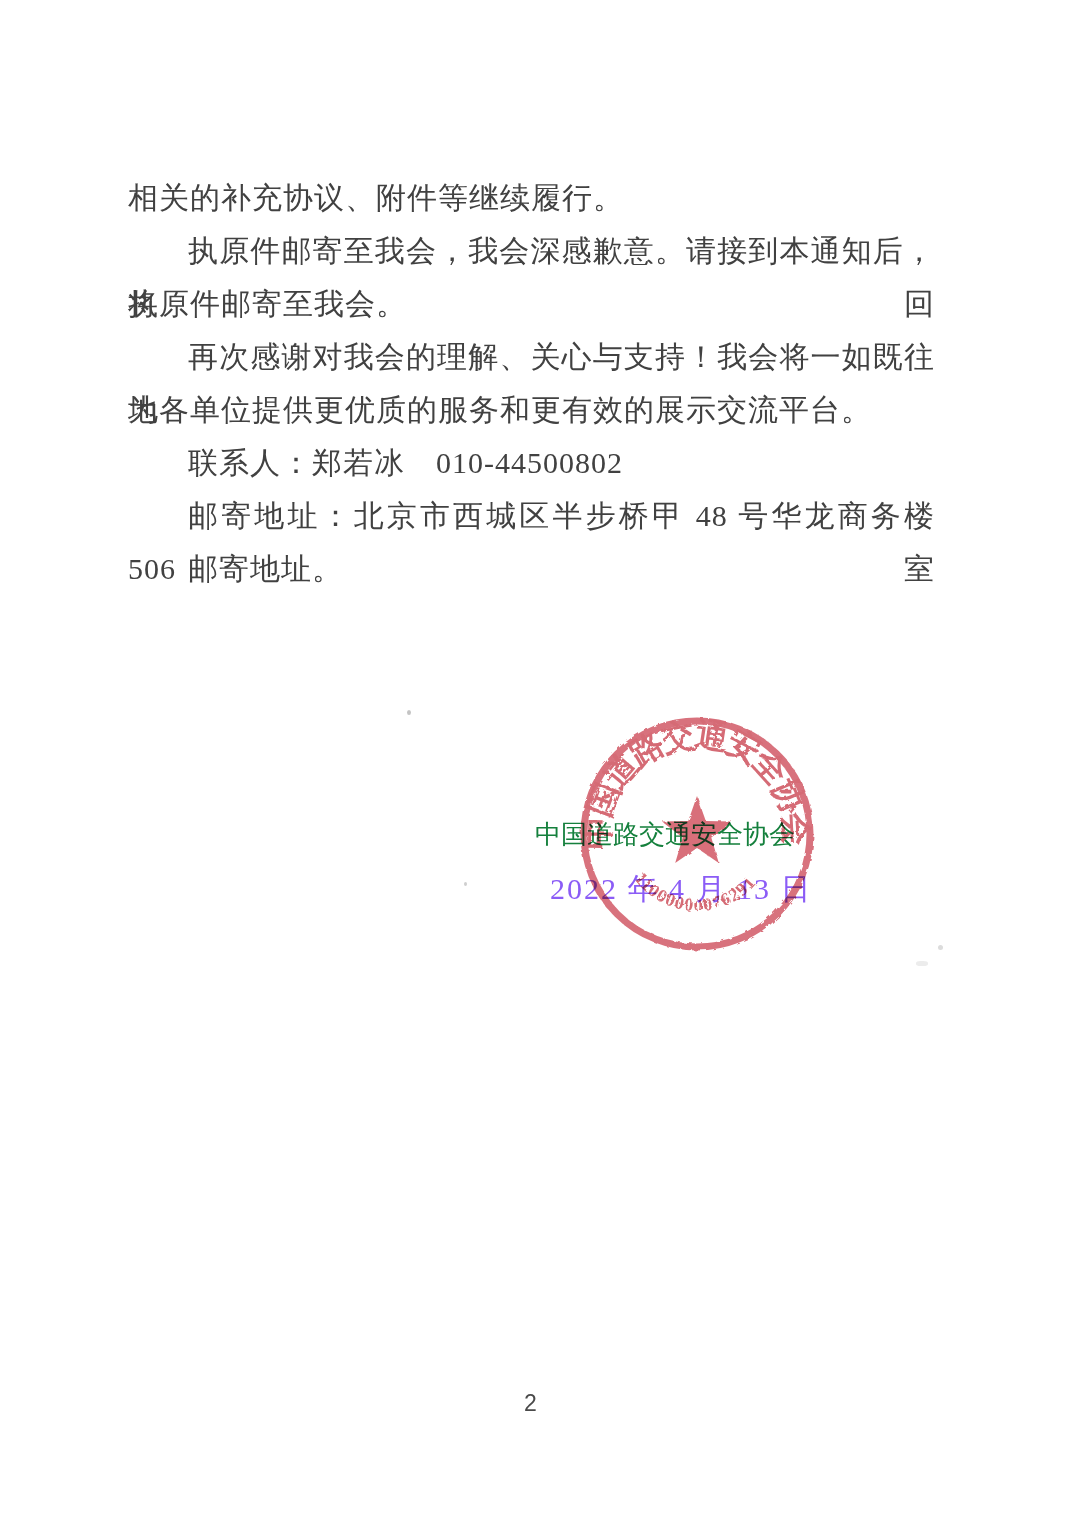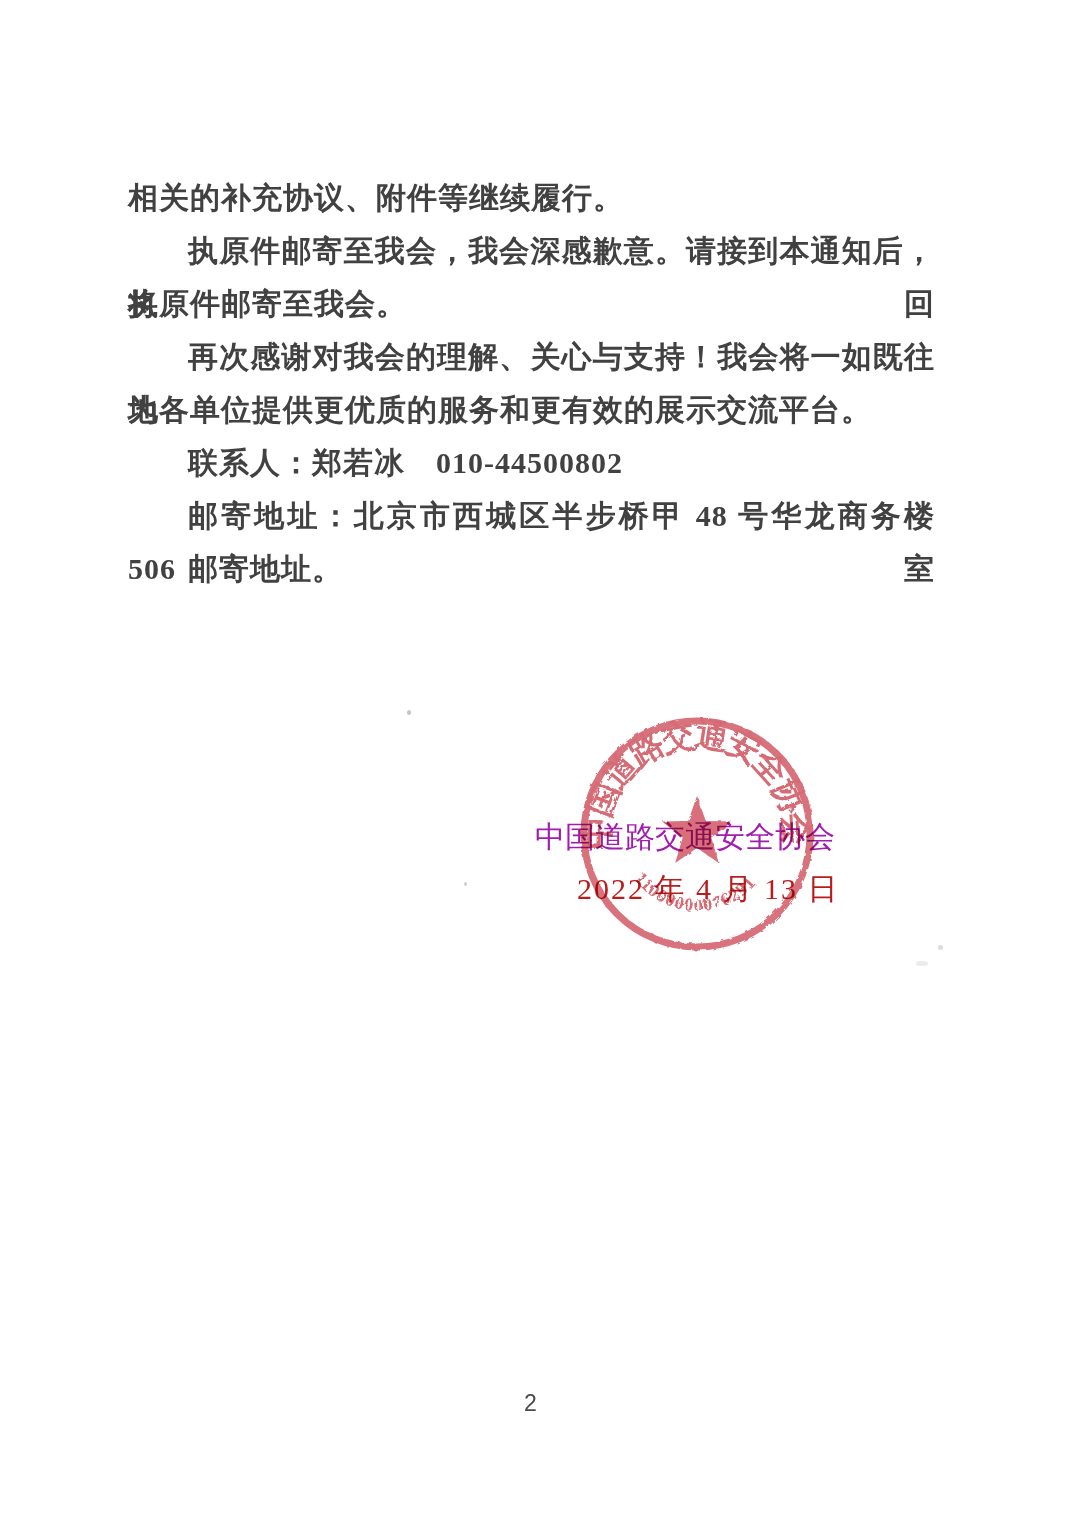--- a/index.html
+++ b/index.html
@@ -16,41 +16,40 @@
     position:absolute;
     left:128px;top:171px;width:807px;
     color:#414141;
     font-size:30px;
     letter-spacing:1px;
   }
   .line{
     display:block;
     height:53px;line-height:53px;
     white-space:nowrap;
-    font-weight:bold;
   }
   .line.indent{ text-indent:2em; }
   .line.justify-full{
     white-space:normal;
     text-align:justify;
     text-align-last:justify;
   }
   .line.spacer{ height:53px; }
   
   .signature-line{
     position:absolute;
     left:535px;top:817px;width:300px;
-    font-size:30px;color:#a21caf;
+    font-size:26px;color:#15803d;
     display:flex;justify-content:space-between;
     white-space:nowrap;
   }
   .date-line{
     position:absolute;
-    left:577px;top:869px;
-    font-size:30px;color:#b91c1c;
+    left:550px;top:869px;
+    font-size:30px;color:#8b5cf6;
     letter-spacing:2px;white-space:nowrap;text-align:center;
   }
   
   .seal{
     position:absolute;
     left:577px;top:714px;
     width:240px;height:244px;
     mix-blend-mode:multiply;
     opacity:0.93;
   }

